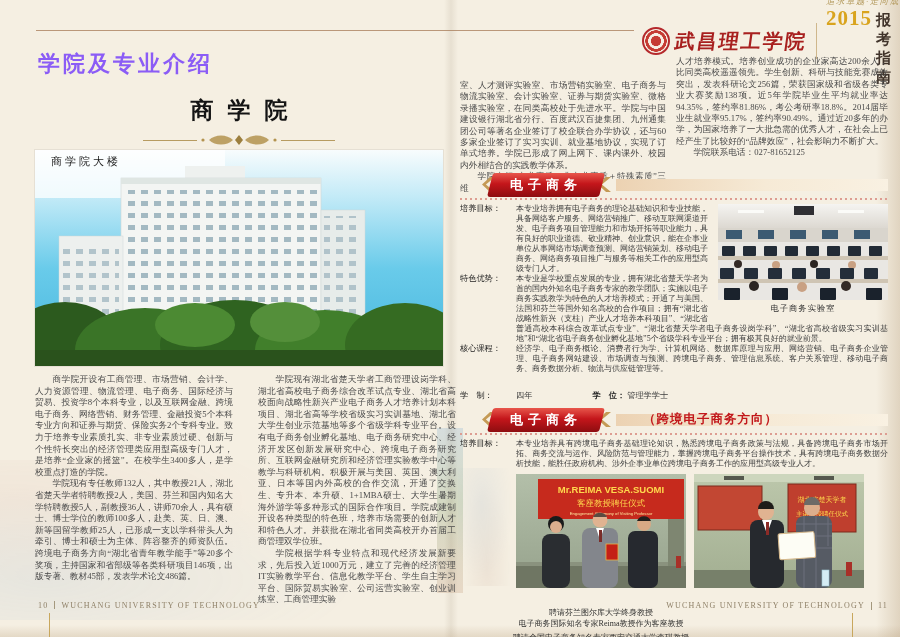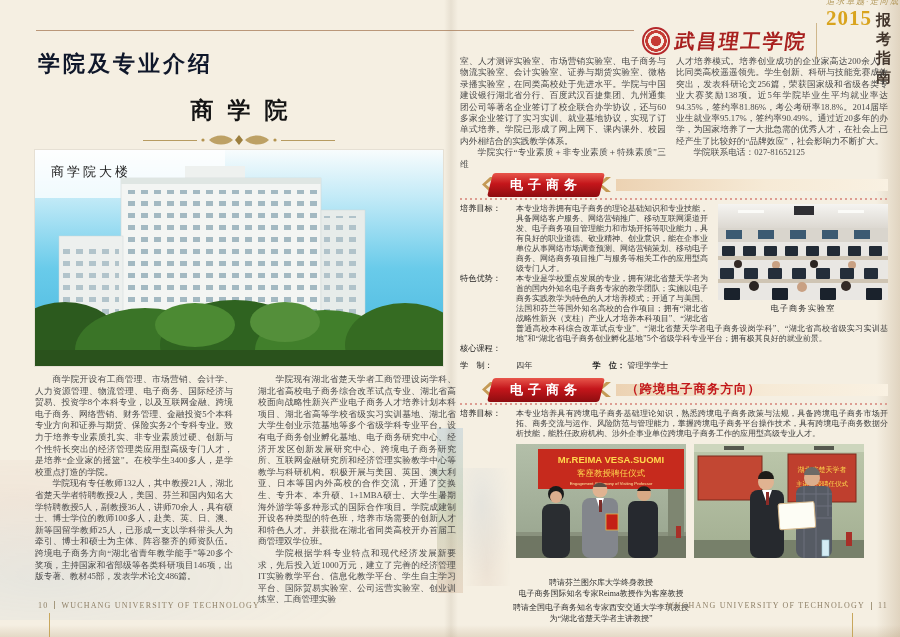--- a/index.html
+++ b/index.html
@@ -28,40 +28,40 @@
   .school-name{font-size:20px;font-weight:bold;color:#a8201f;transform:skewX(-8deg);
                letter-spacing:2px;white-space:nowrap;}
   .hdiv{width:1px;height:36px;background:#cfb78c;margin:0 9px;flex:none;}
   .hright{display:flex;flex-direction:column;justify-content:center;}
   .slogan{font-size:8.5px;color:#b49a5e;font-style:italic;letter-spacing:1.5px;margin-bottom:1px;white-space:nowrap;}
   .yearline{display:flex;align-items:baseline;}
   .year{font-size:21px;font-weight:bold;color:#d9a41e;letter-spacing:1px;line-height:19px;}
   .guide{font-size:15px;font-weight:bold;color:#40332a;margin-left:4px;letter-spacing:2px;
          font-family:"Liberation Sans",sans-serif;}
   
-  .lp-title{position:absolute;left:38px;top:49px;font-size:22px;font-weight:bold;color:#0f172a;
+  .lp-title{position:absolute;left:38px;top:49px;font-size:22px;font-weight:bold;color:#8b5cf6;
             letter-spacing:3px;font-family:"Liberation Sans",sans-serif;}
   .lp-college{position:absolute;left:35px;top:95px;width:408px;text-align:center;font-size:23px;
               font-weight:bold;color:#141414;letter-spacing:14px;text-indent:14px;
               font-family:"Liberation Sans",sans-serif;}
   .flourish{position:absolute;left:35px;top:132px;width:408px;height:16px;display:flex;
             align-items:center;justify-content:center;}
   .fline{width:54px;height:1px;background:#b79b60;}
   .bphoto{position:absolute;left:35px;top:150px;width:408px;height:216px;overflow:hidden;
           box-shadow:0 0 0 1px rgba(0,0,0,.06);}
   .bphoto svg{display:block;}
-  .bcaption{position:absolute;left:16px;top:13px;font-size:13px;color:#1c1c1c;letter-spacing:3px;text-align:right;}
+  .bcaption{position:absolute;left:16px;top:4px;font-size:11px;color:#1c1c1c;letter-spacing:3px;text-align:right;}
   .col{position:absolute;font-size:8.7px;text-align:justify;color:#4a4a4a;}
   .col p{margin:0;}
   .ind{text-indent:2em;}
   .lcol{top:374px;line-height:11.6px;}
   #col1{left:35px;width:198px;}
   #col2{left:258px;width:198px;}
   .rcol{top:56px;line-height:11.4px;}
-  #col3{left:460px;width:206px;}
+  #col3{left:460px;width:206px;margin-top:24px;}
   #col4{left:676px;width:212px;}
   .lfoot{position:absolute;left:38px;top:601px;font-size:8px;color:#8f8168;letter-spacing:1.2px;
          display:flex;}
   .fsep{width:1px;height:8px;background:#a4987d;margin:0 6px;}
   .ltick{position:absolute;left:49px;top:613px;width:1px;height:24px;background:#c8a75d;}
   .rfoot{position:absolute;left:460px;top:601px;width:428px;display:flex;justify-content:flex-end;
          align-items:center;font-size:8px;color:#8f8168;letter-spacing:1.2px;}
   .rtick{position:absolute;left:852px;top:613px;width:1px;height:24px;background:#c8a75d;}
   
   .sections{position:absolute;left:460px;top:175px;width:428px;}
@@ -69,21 +69,21 @@
   .chev{flex:none;width:13px;height:15px;background:#c49a55;
         clip-path:polygon(100% 0,30% 50%,100% 100%,62% 100%,0 50%,62% 0);}
   .chev-l{margin-right:-5px;}
   .chev-r{margin-left:-4px;}
   .pill{position:relative;z-index:1;background:linear-gradient(180deg,#e8564b 0%,#c4161b 45%,#8d0d10 100%);
         color:#fff;font-weight:bold;font-size:13px;letter-spacing:5px;padding:3px 20px;
         border-radius:3px;font-family:"Liberation Sans",sans-serif;transform:skewX(-14deg);}
   .pill span{display:inline-block;transform:skewX(14deg);}
   .strip{flex:1;height:12px;margin-left:5px;display:flex;align-items:center;
          background:linear-gradient(90deg,#ecd2b2,#f6ead6 55%,#f9f1e2);}
-  .direction{font-size:12.5px;font-weight:bold;color:#c2181c;margin-left:10px;letter-spacing:1px;
+  .direction{font-size:12.5px;font-weight:bold;color:#c2181c;margin-left:27px;letter-spacing:1px;
              white-space:nowrap;font-family:"Liberation Sans",sans-serif;}
   .dotline{height:2px;margin-top:4px;
            background-image:repeating-linear-gradient(90deg,#dd9d92 0 2px,transparent 2px 5px);}
   .sec-body{margin-top:4px;}
   .labfloat{float:right;width:170px;margin-left:10px;margin-bottom:2px;}
   .labfloat svg{display:block;}
   .labcap{text-align:center;font-size:8.3px;color:#333;margin-top:3px;letter-spacing:1px;}
   .sitem{position:relative;padding-left:56px;font-size:8px;line-height:10px;text-align:justify;
          color:#3e3e3e;}
   .slabel{position:absolute;left:0;top:0;font-weight:normal;color:#1f1f1f;font-size:8.2px;
@@ -276,20 +276,21 @@
       <div class="sitem">
         <span class="slabel">培养目标：</span>
         <span>本专业培养拥有电子商务的理论基础知识和专业技能，具备网络客户服务、网络营销推广、移动互联网渠道开发、电子商务项目管理能力和市场开拓等职业能力，具有良好的职业道德、敬业精神、创业意识，能在企事业单位从事网络市场调查预测、网络营销策划、移动电子商务、网络商务项目推广与服务等相关工作的应用型高级专门人才。</span>
       </div>
       <div class="sitem">
         <span class="slabel">特色优势：</span>
         <span>本专业是学校重点发展的专业，拥有湖北省楚天学者为首的国内外知名电子商务专家的教学团队；实施以电子商务实践教学为特色的人才培养模式；开通了与美国、法国和芬兰等国外知名高校的合作项目；拥有“湖北省战略性新兴（支柱）产业人才培养本科项目”、“湖北省普通高校本科综合改革试点专业”、“湖北省楚天学者电子商务设岗学科”、“湖北省高校省级实习实训基地”和“湖北省电子商务创业孵化基地”5个省级学科专业平台；拥有极其良好的就业前景。</span>
       </div>
       <div class="sitem">
         <span class="slabel">核心课程：</span>
+        <span>经济学、电子商务概论、消费者行为学、计算机网络、数据库原理与应用、网络营销、电子商务企业管理、电子商务网站建设、市场调查与预测、跨境电子商务、管理信息系统、客户关系管理、移动电子商务、商务数据分析、物流与供应链管理等。</span>
       </div>
       <div class="degrow">
         <span class="slabel">学　制：</span>
         <span>四年</span>
         <span class="dlabel deg2">学　位：</span>
         <span>管理学学士</span>
       </div>
     </div>
 
     <div class="badge-row sec2">

